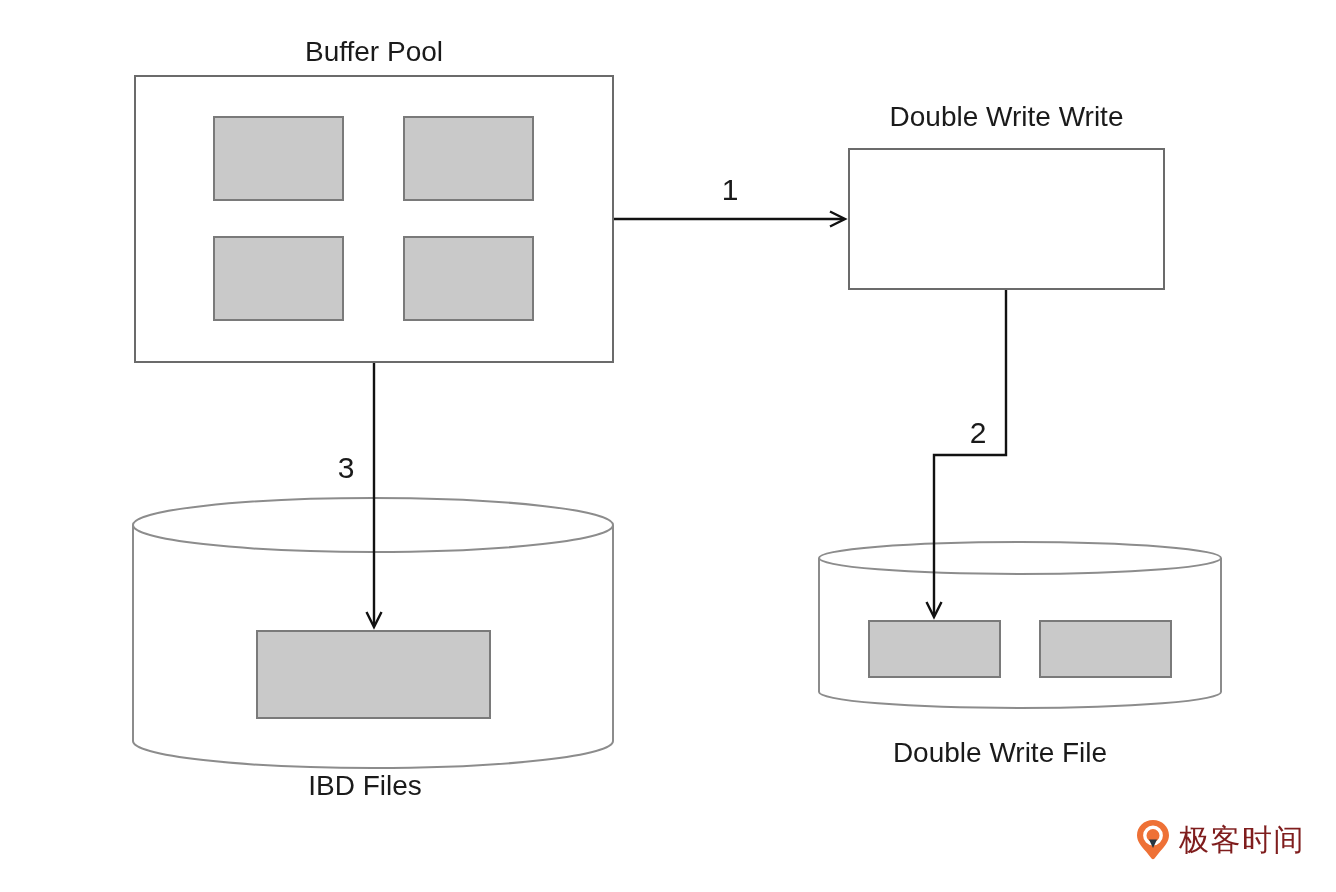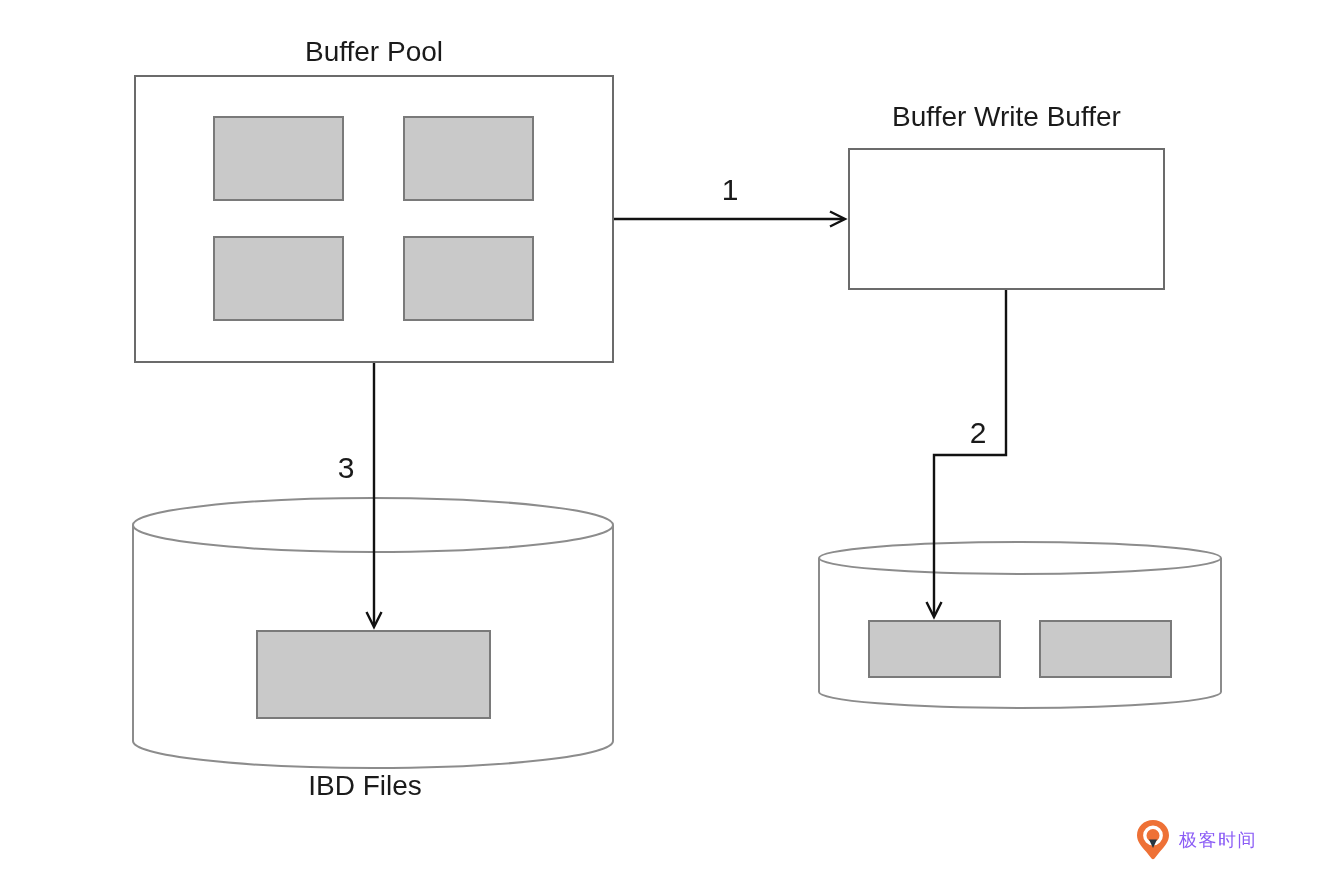--- a/index.html
+++ b/index.html
@@ -50,22 +50,22 @@
   }
   .logo {
     position: absolute;
     left: 1136px;
     top: 819px;
     display: flex;
     align-items: center;
     gap: 9px;
   }
   .logo-text {
-    color: #8b5cf6;
-    font-size: 18px;
+    color: #7f1d1d;
+    font-size: 30px;
     font-weight: 500;
     letter-spacing: 1.5px;
     white-space: nowrap;
   }
 </style>
 </head>
 <body>
 
 <div class="canvas">
 
@@ -99,33 +99,34 @@
 
   <div class="diagram-label" style="left:134px; top:37px; width:480px;">Buffer Pool</div>
 
   <div class="node-box" style="left:134px; top:75px; width:480px; height:288px;">
     <div class="page-rect" style="left:77px; top:39px; width:131px; height:85px;"></div>
     <div class="page-rect" style="left:267px; top:39px; width:131px; height:85px;"></div>
     <div class="page-rect" style="left:77px; top:159px; width:131px; height:85px;"></div>
     <div class="page-rect" style="left:267px; top:159px; width:131px; height:85px;"></div>
   </div>
 
-  <div class="diagram-label" style="left:848px; top:102px; width:317px;">Buffer Write Buffer</div>
+  <div class="diagram-label" style="left:848px; top:102px; width:317px;">Double Write Write</div>
 
   <div class="node-box" style="left:848px; top:148px; width:317px; height:142px;"></div>
 
   <div class="page-rect" style="left:868px; top:620px; width:133px; height:58px;"></div>
   <div class="page-rect" style="left:1039px; top:620px; width:133px; height:58px;"></div>
 
   <div class="page-rect" style="left:256px; top:630px; width:235px; height:89px;"></div>
 
   <div class="edge-label" style="left:712px; top:175px; width:36px;">1</div>
   <div class="edge-label" style="left:960px; top:418px; width:36px;">2</div>
   <div class="edge-label" style="left:328px; top:453px; width:36px;">3</div>
 
+  <div class="diagram-label" style="left:850px; top:738px; width:300px;">Double Write File</div>
   <div class="diagram-label" style="left:215px; top:771px; width:300px;">IBD Files</div>
 
   <div class="logo">
     <svg width="34" height="42" viewBox="0 0 34 42">
       <path d="M17,1 C8,1 1,7.8 1,16.2 C1,22.6 5.2,27.3 10.2,32.7 L15.3,39.3 C16.2,40.5 17.8,40.5 18.7,39.3 L23.8,32.7 C28.8,27.3 33,22.6 33,16.2 C33,7.8 26,1 17,1 Z" fill="#ee7136"></path>
       <circle cx="17" cy="16.5" r="8.2" fill="none" stroke="#ffffff" stroke-width="3.4"></circle>
       <path d="M13,20.5 L21,20.5 L17,29 Z" fill="#26333f"></path>
     </svg>
     <span class="logo-text">极客时间</span>
   </div>

